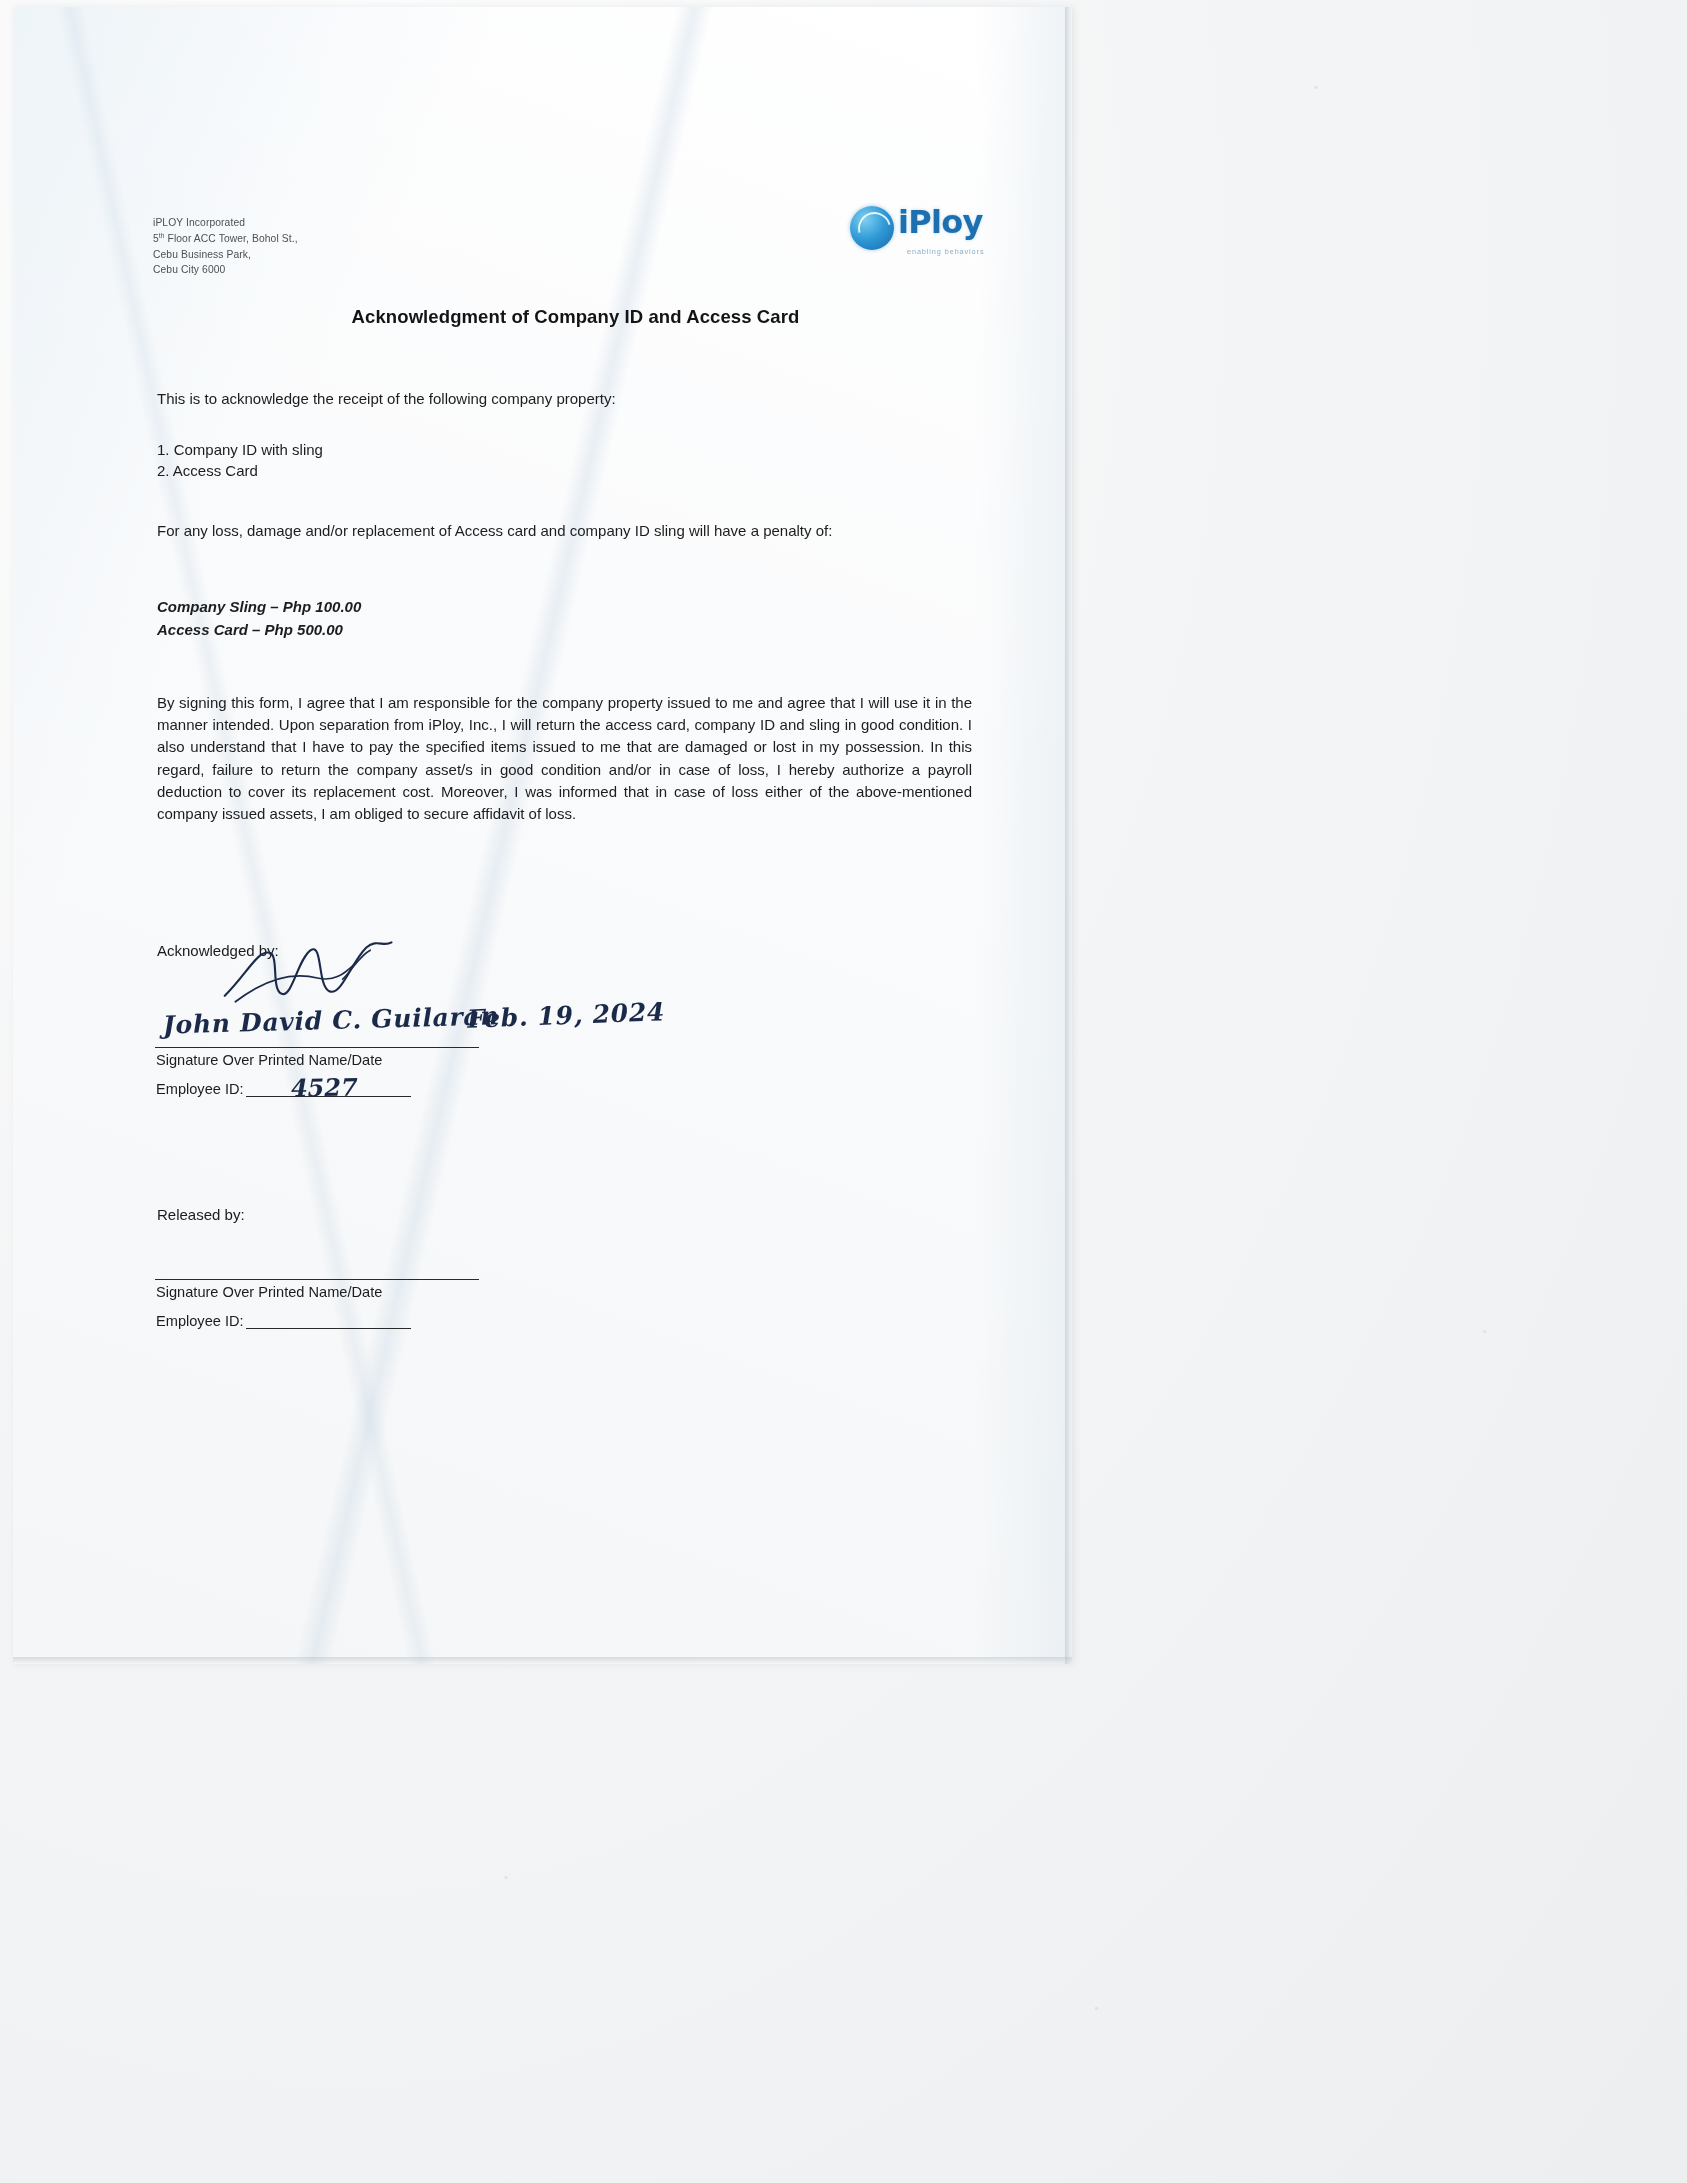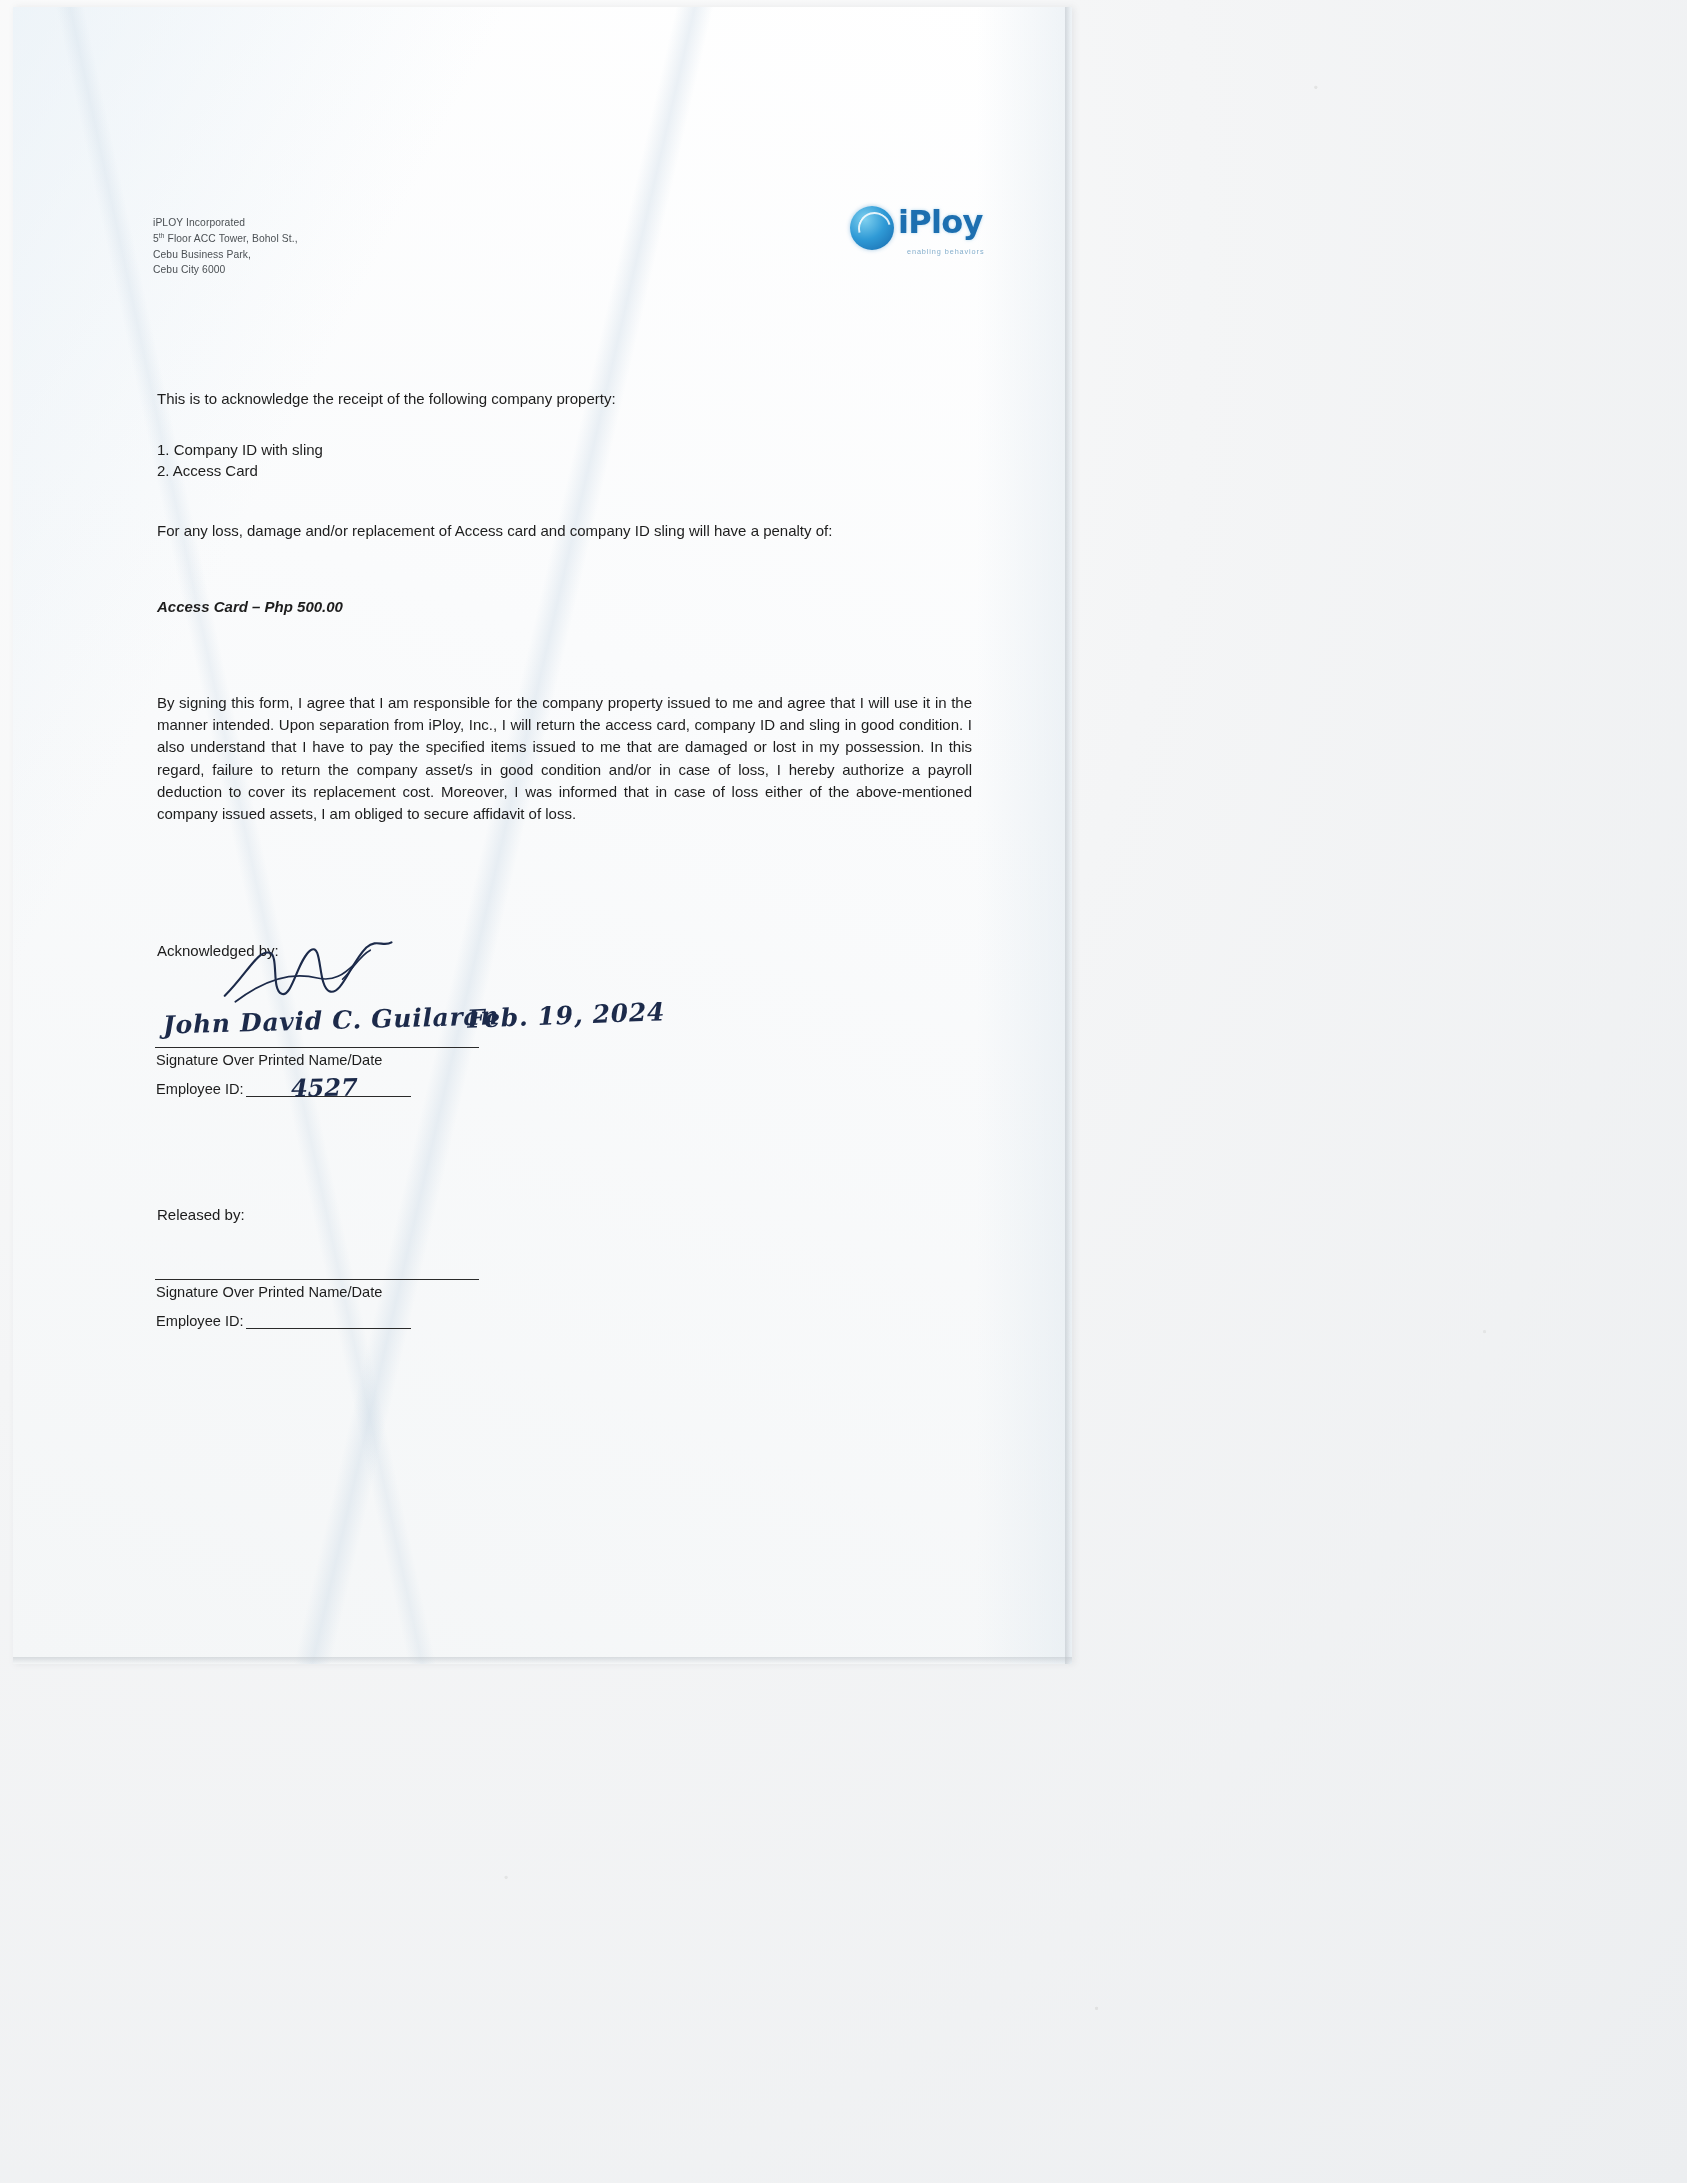--- a/index.html
+++ b/index.html
@@ -263,31 +263,33 @@
     <div>Cebu Business Park,</div>
     <div>Cebu City 6000</div>
   </div>
 
   <div class="logo">
     <div class="logo-mark"></div>
     <div class="logo-text">iPloy</div>
     <div class="logo-tag">enabling behaviors</div>
   </div>
 
+  <div class="doc-title">Acknowledgment of Company ID and Access Card</div>
 
   <div class="body-block" id="p-intro">This is to acknowledge the receipt of the following company property:</div>
 
   <div class="body-block" id="list">
     <div>1. Company ID with sling</div>
     <div>2. Access Card</div>
   </div>
 
   <div class="body-block" id="p-penalty">For any loss, damage and/or replacement of Access card and company ID sling will have a penalty of:</div>
 
   <div class="body-block" id="fees">
+    <div>Company Sling – Php 100.00</div>
     <div>Access Card – Php 500.00</div>
   </div>
 
   <div class="body-block" id="p-agree">By signing this form, I agree that I am responsible for the company property issued to me and agree that I will use it in the manner intended.  Upon separation from iPloy, Inc., I will return the access card, company ID and sling in good condition. I also understand that I have to pay the specified items issued to me that are damaged or lost in my possession.  In this regard, failure to return the company asset/s in good condition and/or in case of loss, I hereby authorize a payroll deduction to cover its replacement cost. Moreover, I was informed that in case of loss either of the above-mentioned company issued assets, I am obliged to secure affidavit of loss.</div>
 
   <div class="ack-label">Acknowledged by:</div>
 
   <svg class="scribble" viewBox="0 0 320 130">
     <path d="M10 95 C 45 60, 60 25, 78 30 C 92 34, 80 86, 96 92 C 112 98, 120 40, 140 26 C 158 14, 150 80, 168 88 C 186 96, 200 46, 224 22 C 240 8, 250 22, 262 14" fill="none" stroke="#1c2a4a" stroke-width="3.2" stroke-linecap="round"></path>
     <path d="M26 104 C 70 70, 110 58, 150 68 C 175 74, 190 62, 205 48" fill="none" stroke="#1c2a4a" stroke-width="2.6" stroke-linecap="round"></path>

